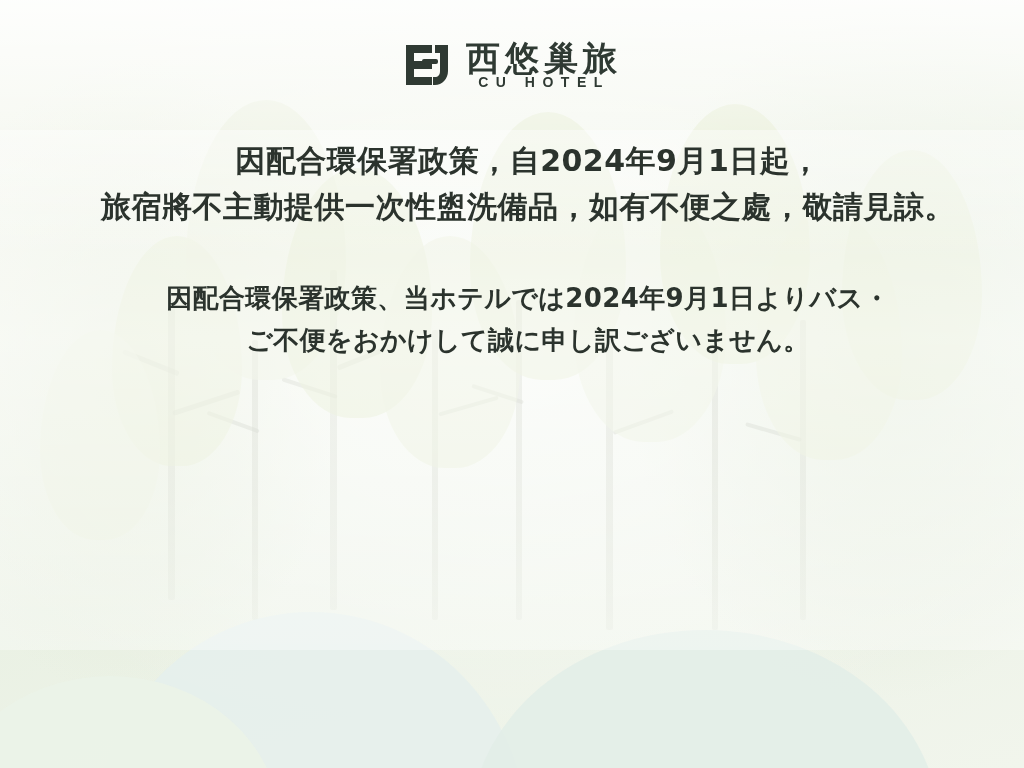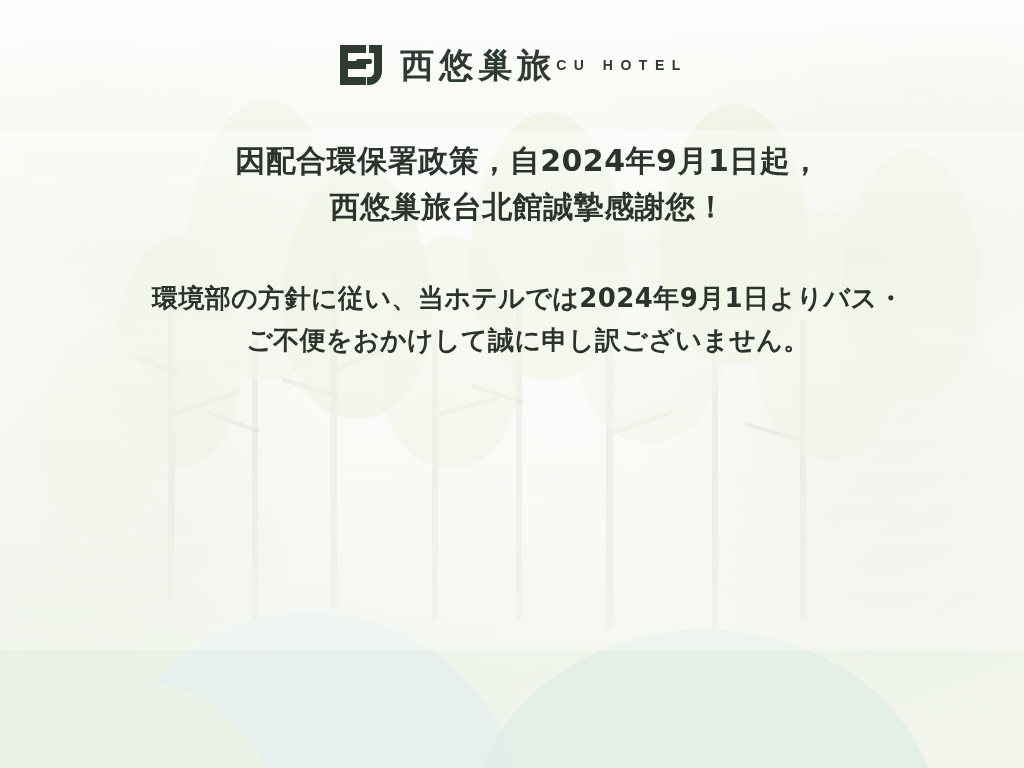--- a/index.html
+++ b/index.html
@@ -101,21 +101,21 @@
   }
 
   .logo-mark {
     width: 50px;
     height: 50px;
     display: block;
   }
 
   .logo-text {
     display: flex;
-    flex-direction: row;
+    flex-direction: column;
     align-items: center;
     line-height: 1;
   }
 
   .logo-cn {
     font-size: 34px;
     letter-spacing: 5px;
     color: #2f3a33;
     font-weight: 700;
     font-family: "DejaVu Sans", "Liberation Sans", sans-serif;
@@ -228,23 +228,23 @@
         <rect x="20" y="19" width="16" height="5" rx="2" fill="#2f3a33"></rect>
       </svg>
       <div class="logo-text">
         <div class="logo-cn">西悠巢旅</div>
         <div class="logo-en">CU HOTEL</div>
       </div>
     </div>
 
     <div class="block block-zh">
       <span class="line">因配合環保署政策，自2024年9月1日起，</span>
-      <span class="line">西悠巢旅台北館誠摯感謝您！</span>
+      <span class="line">旅宿將不主動提供一次性盥洗備品，如有不便之處，敬請見諒。</span>
     </div>
 
 
     <div class="block block-jp">
-      <span class="line">環境部の方針に従い、当ホテルでは2024年9月1日よりバス・</span>
+      <span class="line">因配合環保署政策、当ホテルでは2024年9月1日よりバス・</span>
       <span class="line">ご不便をおかけして誠に申し訳ございません。</span>
     </div>
 
   </div>
 </div>
 
 </body></html>

